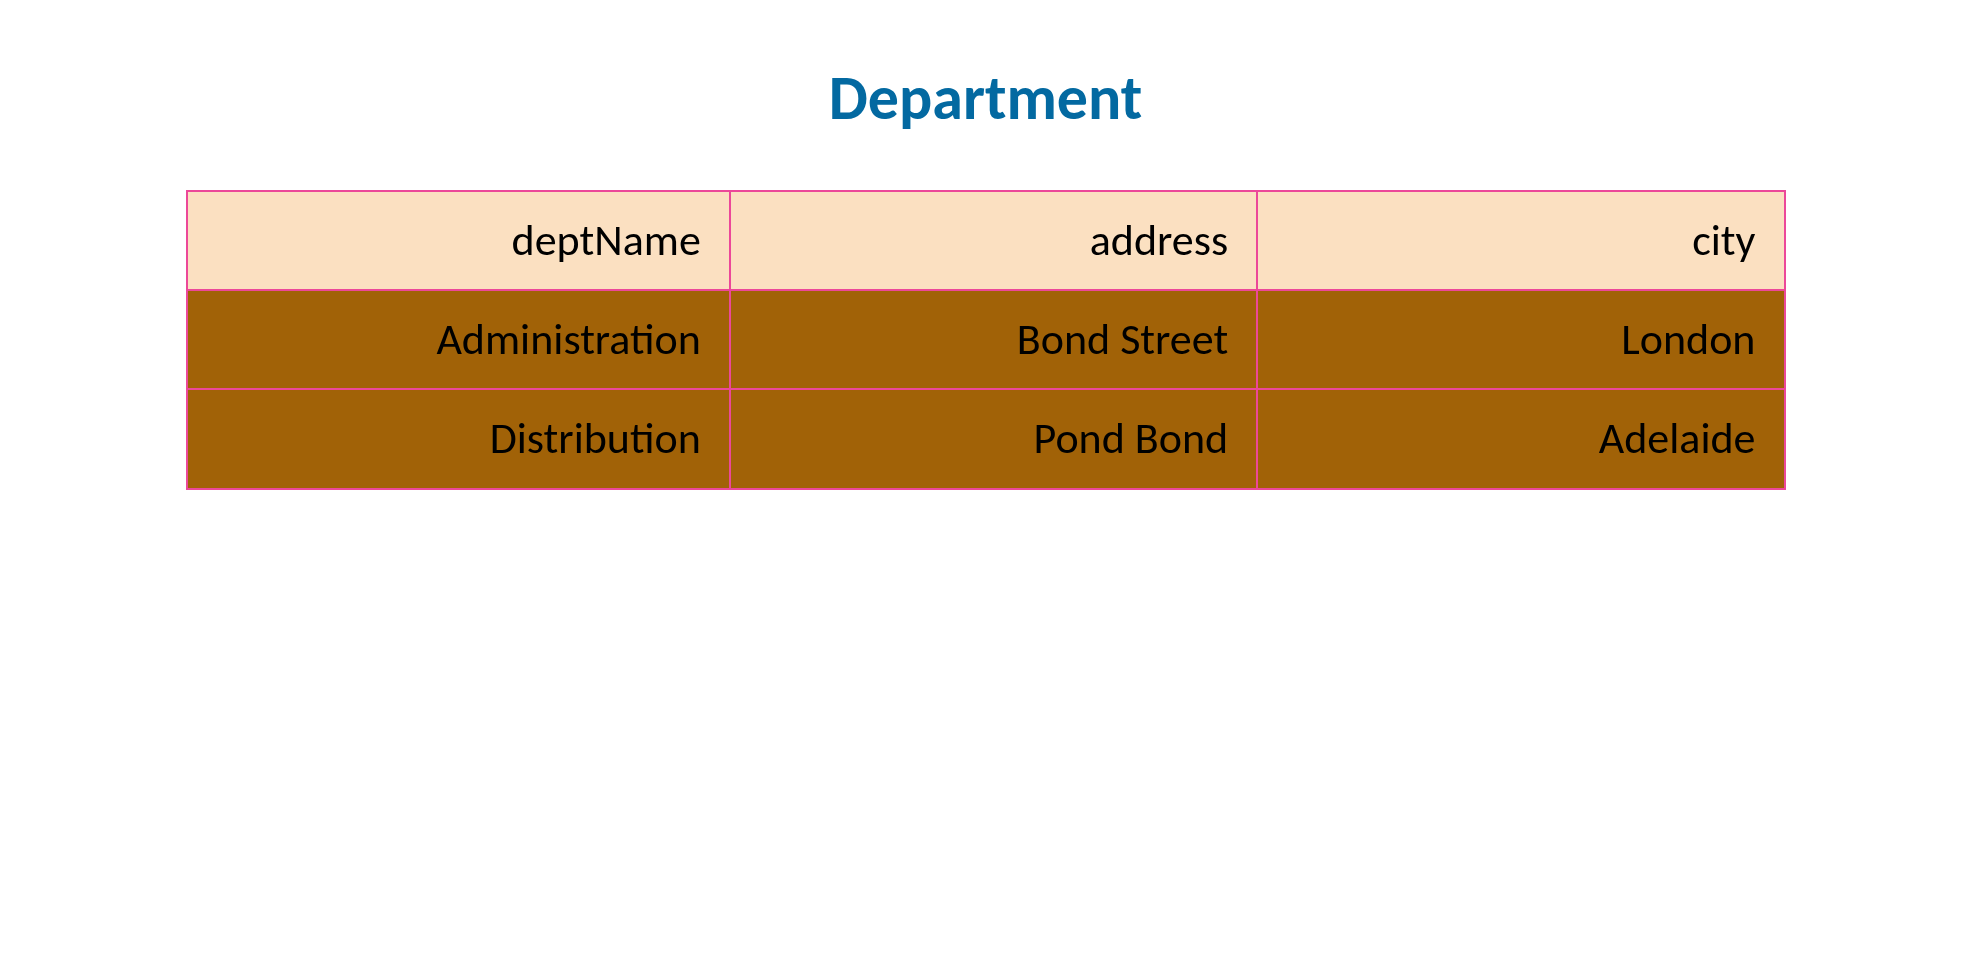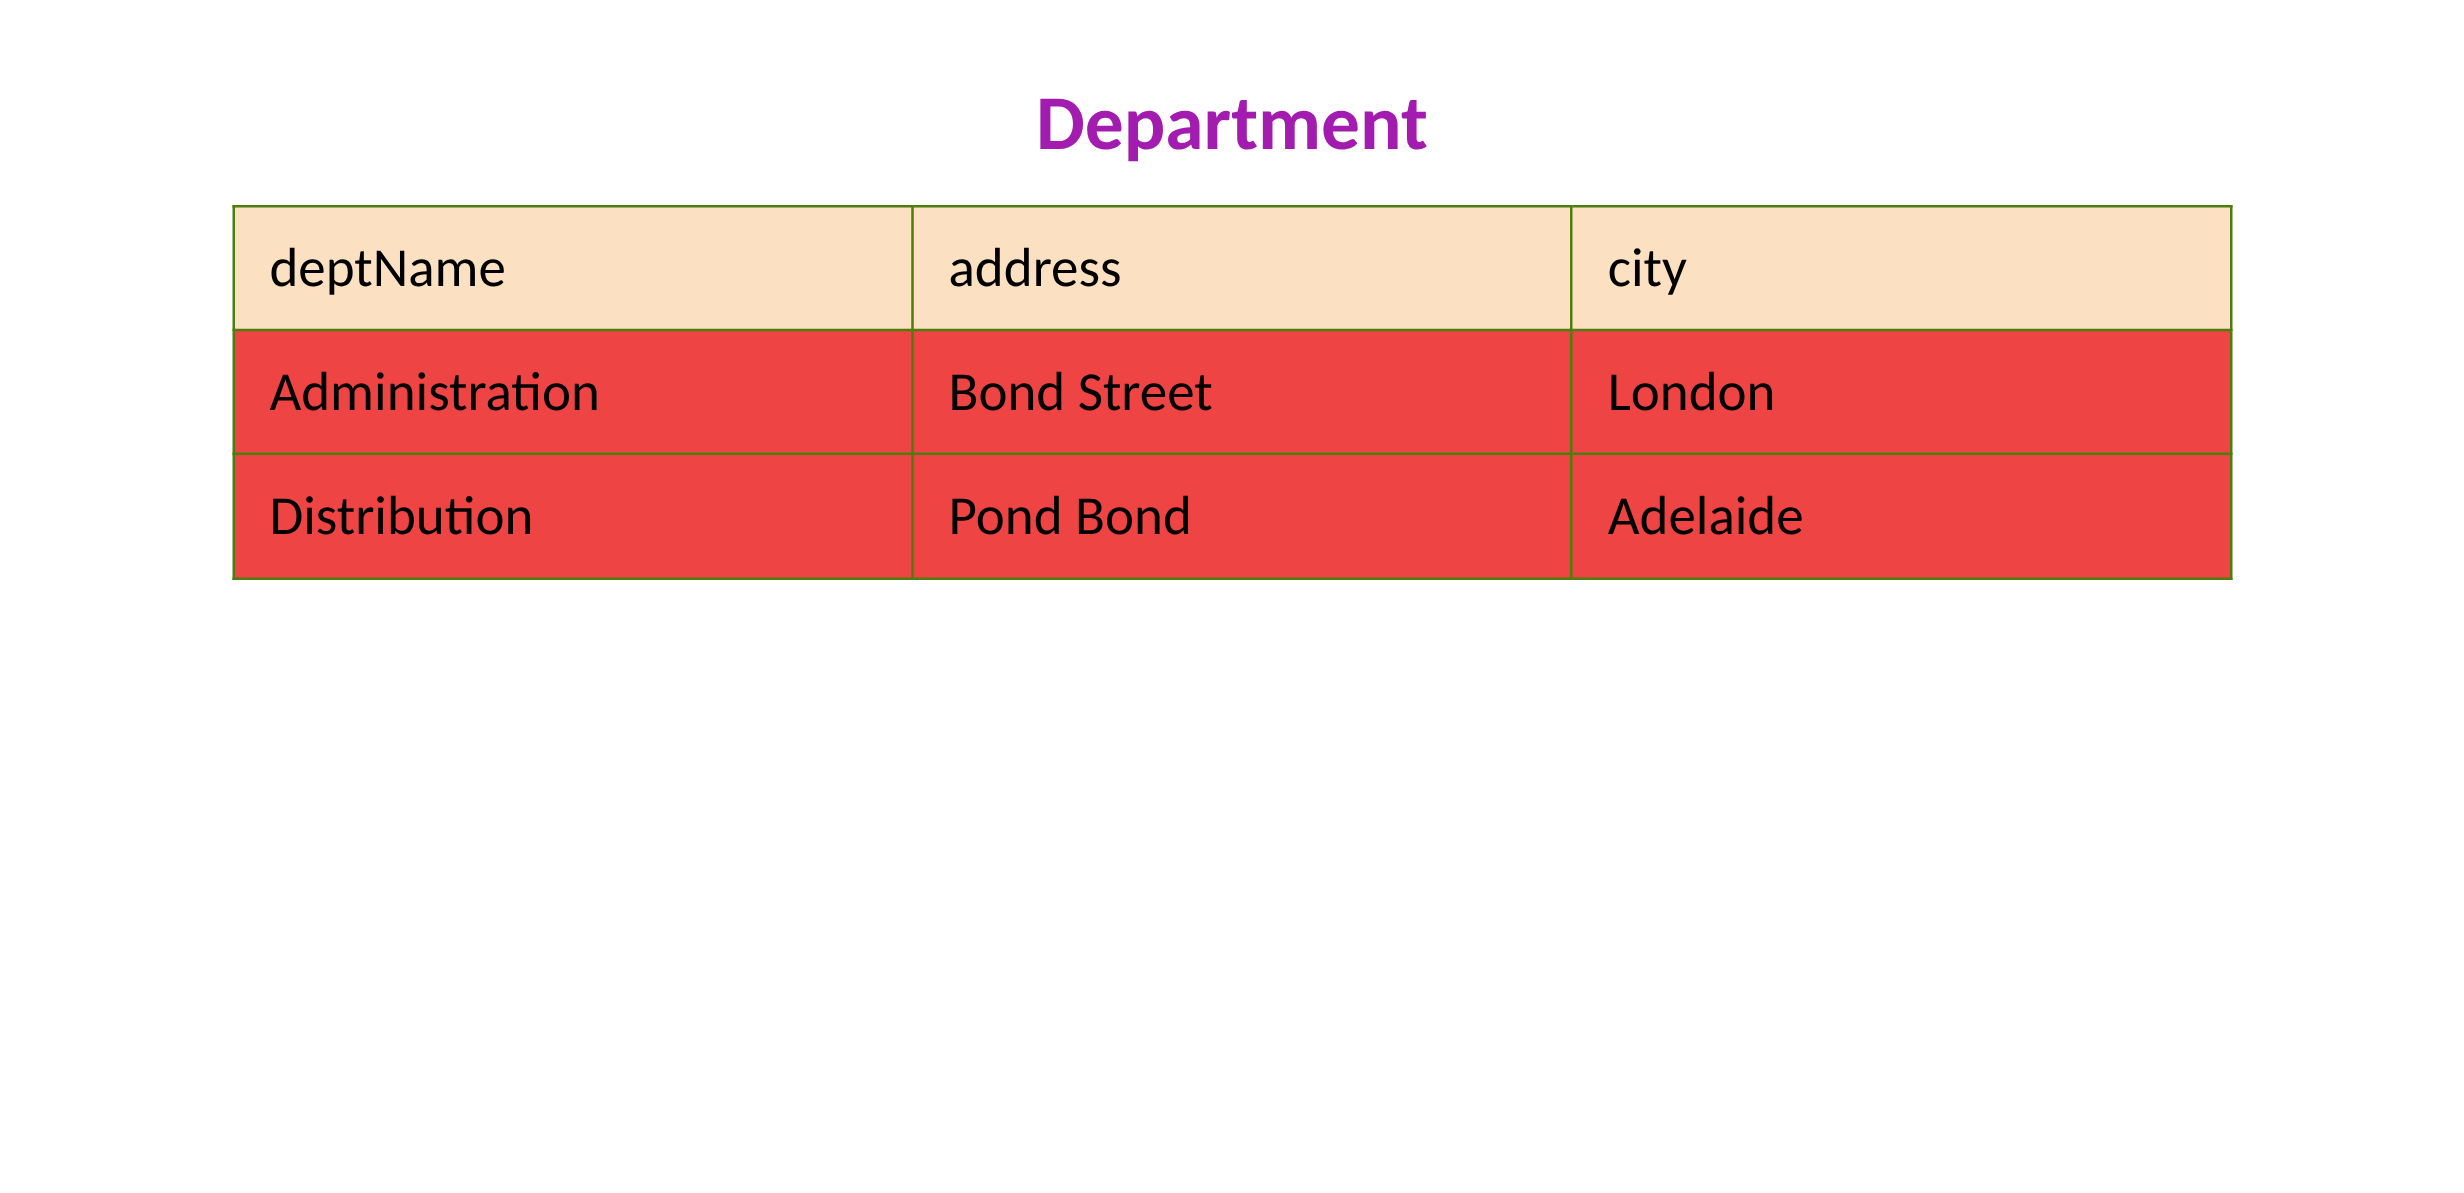--- a/index.html
+++ b/index.html
@@ -11,44 +11,44 @@
     height: 954px;
     box-sizing: border-box;
   }
   .page {
     padding-top: 60px;
     text-align: center;
   }
   h1.title {
     font-size: 62px;
     font-weight: 700;
-    color: #a21caf;
-    margin: 0 0 28px 0;
+    color: #0369a1;
+    margin: 0 0 54px 0;
   }
   table.dept {
     margin: 0 auto;
     border-collapse: collapse;
     width: 1600px;
   }
   table.dept th,
   table.dept td {
-    border: 2px solid #4d7c0f;
-    text-align: left;
+    border: 2px solid #ec4899;
+    text-align: right;
     font-size: 44px;
     font-weight: 400;
     color: #000;
     padding: 20px 28px;
     line-height: 1.3;
   }
   table.dept th {
     background: #fbe0c1;
     font-weight: 400;
   }
   table.dept td {
-    background: #ef4444;
+    background: #a16207;
   }
   col.c1 { width: 34%; }
   col.c2 { width: 33%; }
   col.c3 { width: 33%; }
 </style>
 </head>
 <body>
 
 <div class="page">
   <h1 class="title">Department</h1>

